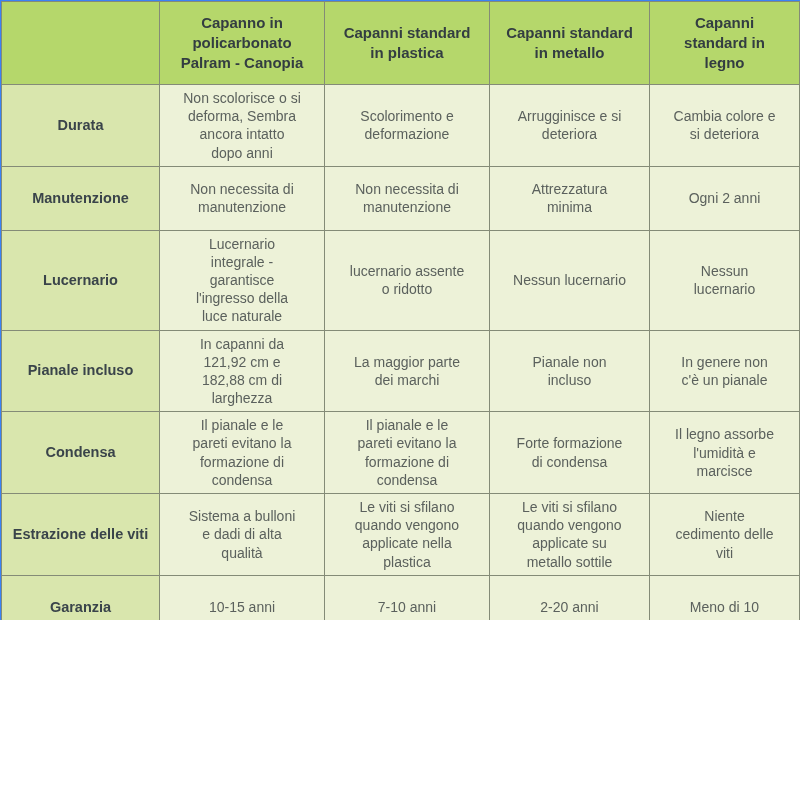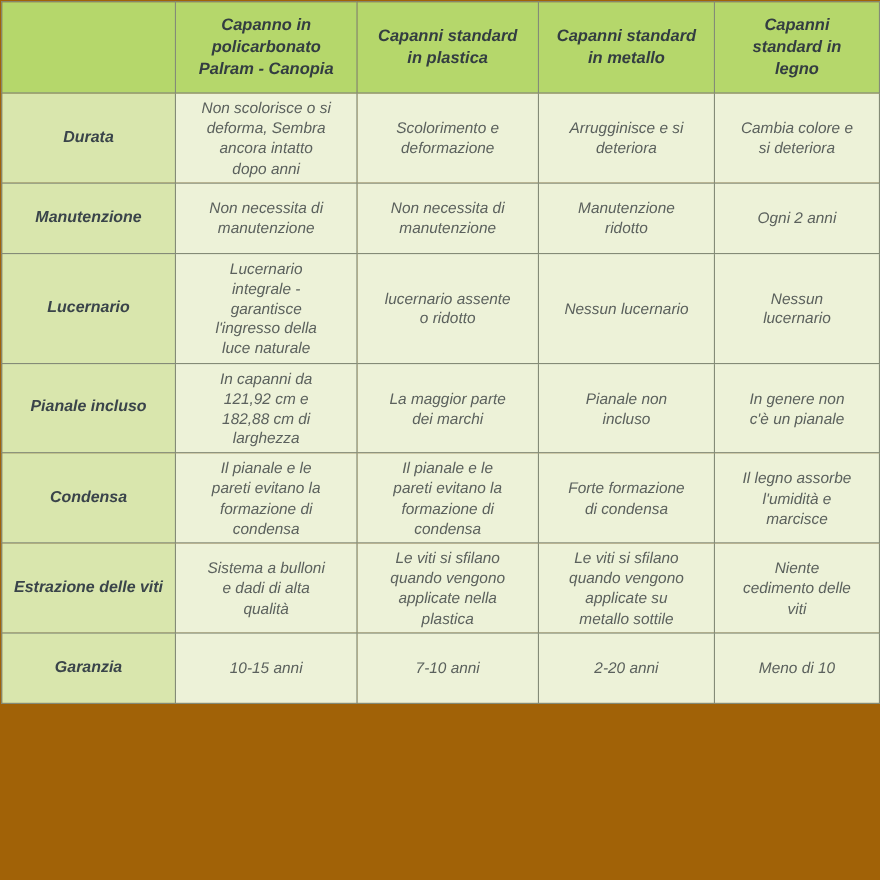--- a/index.html
+++ b/index.html
@@ -7,21 +7,21 @@
     --label-bg:#d9e6ad;
     --cell-bg:#edf2d8;
     --border:#848b77;
     --header-text:#333d41;
     --label-text:#3a444a;
     --cell-text:#5b615d;
     --footer-text:#42525a;
   }
   *{margin:0;padding:0;box-sizing:border-box;}
   html,body{width:800px;background:#ffffff;font-family:"Liberation Sans",sans-serif;}
-  .page{width:800px;height:800px;background:#a16207;overflow:hidden;font-style:italic;}
+  .page{width:800px;height:620px;background:#3b82f6;overflow:hidden;}
   table{
     border-collapse:collapse;
     table-layout:fixed;
     width:798px;
     margin:1px 1px 0 1px;
   }
   th,td{
     border:1px solid var(--border);
     text-align:center;
     vertical-align:middle;
@@ -80,21 +80,21 @@
           <th scope="row">Durata</th>
           <td>Non scolorisce o si deforma, Sembra ancora intatto dopo anni</td>
           <td>Scolorimento e deformazione</td>
           <td>Arrugginisce e si deteriora</td>
           <td>Cambia colore e si deteriora</td>
         </tr>
         <tr style="height: 57px;">
           <th scope="row">Manutenzione</th>
           <td>Non necessita di manutenzione</td>
           <td>Non necessita di manutenzione</td>
-          <td>Manutenzione ridotto</td>
+          <td>Attrezzatura minima</td>
           <td>Ogni 2 anni</td>
         </tr>
         <tr style="height: 66px;">
           <th scope="row">Lucernario</th>
           <td>Lucernario integrale - garantisce l'ingresso della luce naturale</td>
           <td>lucernario assente o ridotto</td>
           <td>Nessun lucernario</td>
           <td>Nessun lucernario</td>
         </tr>
         <tr style="height: 52px;">

